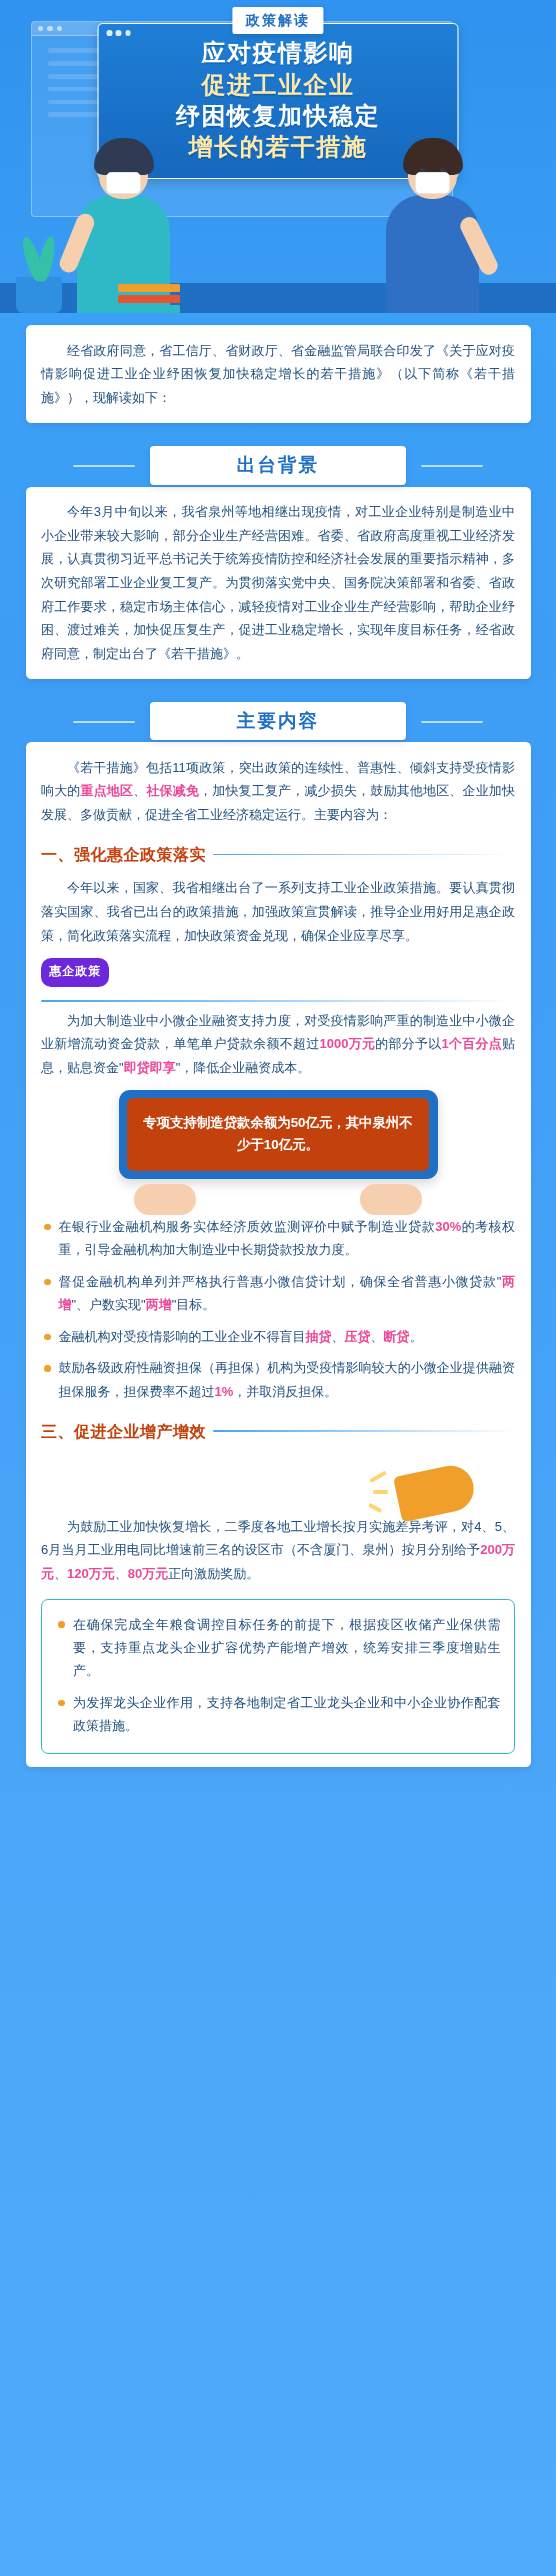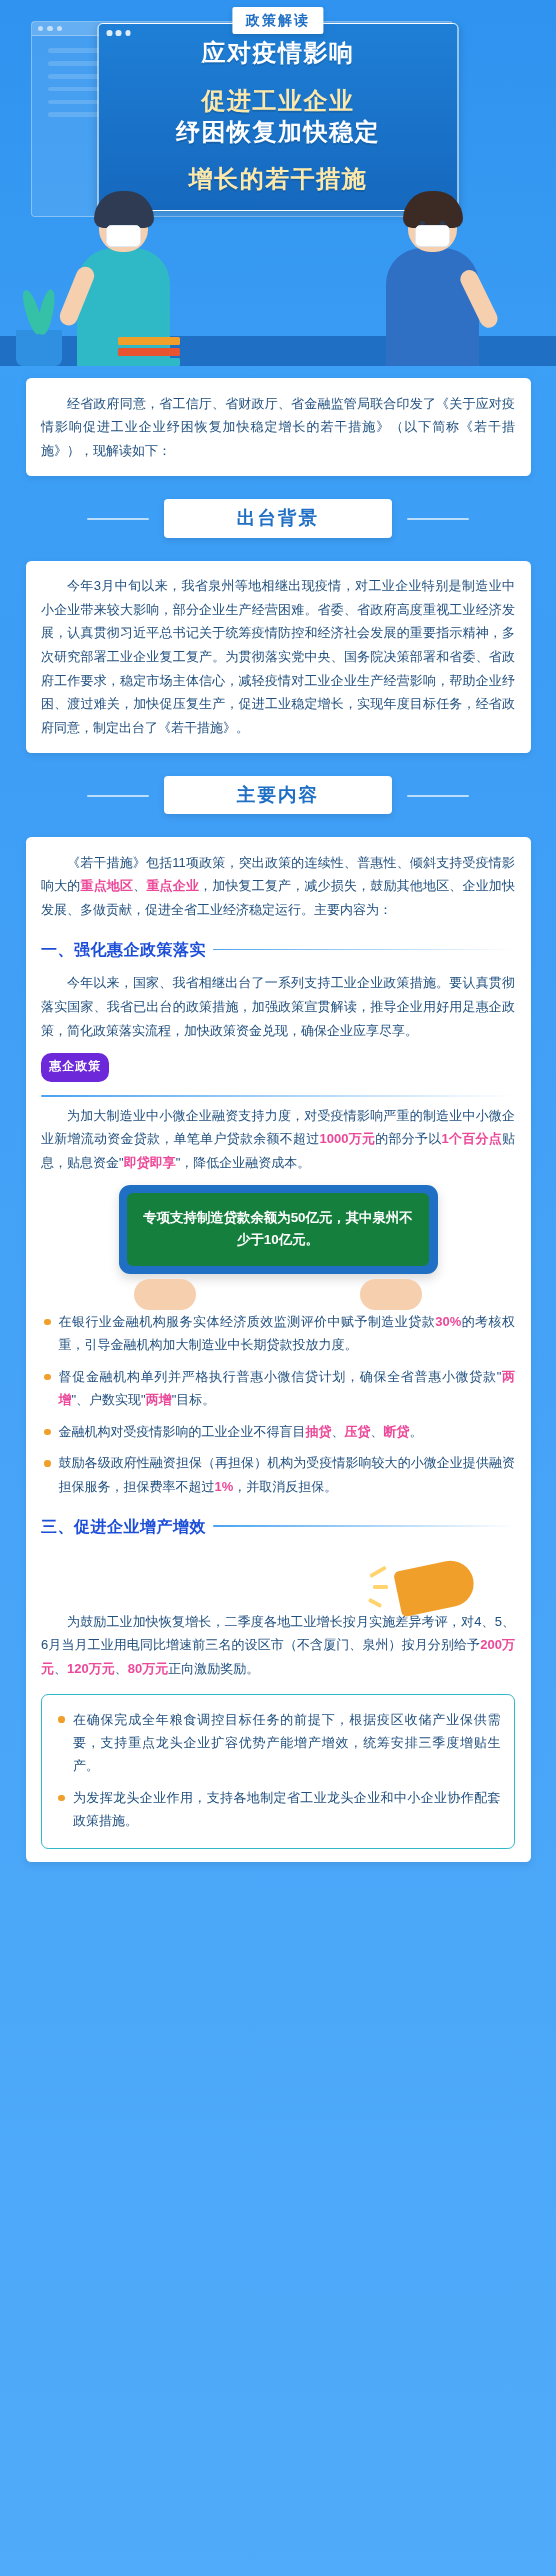--- a/index.html
+++ b/index.html
@@ -14,21 +14,21 @@
     min-height: 3268px;
     background: linear-gradient(180deg, #39a3f7 0%, #3d9df5 20%, #4aa6f8 55%, #55b0fb 100%);
     position: relative;
     padding-bottom: 20.6px;
     overflow: hidden;
   }
 
   
   .hero {
     position: relative;
-    height: 366px;
+    height: 313px;
     background: linear-gradient(180deg, #2f93ef 0%, #3a9cf3 100%);
     overflow: hidden;
   }
   .hero-bg-window {
     position: absolute;
     left: 31px; top: 20.6px;
     width: 422px; height: 196px;
     background: rgba(255,255,255,0.10);
     border: 1.5px solid rgba(255,255,255,0.35);
     border-radius: 4.1px;
@@ -83,21 +83,21 @@
   .title-card .dots i { width: 5.7px; height: 5.7px; border-radius: 50%; background: #ffffff; opacity: .85; display:block;}
   .title-card h1 {
     color: #ffffff;
     font-size: 24px;
     line-height: 1.30;
     font-weight: bold;
     letter-spacing: 1.5px;
     text-shadow: 0 1.5px 0 rgba(0,0,0,0.12);
   }
   .title-card h1 .ln { display: block; }
-  .title-card h1 .accent { color: #ffe9a8; margin-top: 16px; }
+  .title-card h1 .accent { color: #ffe9a8; }
 
   
   .person { position: absolute; bottom: 0; z-index: 7; }
   .p-left { left: 77px; }
   .p-right { right: 77px; }
   .head { width: 49px; height: 54px; background: #f6cfae; border-radius: 25px 25px 23px 23px; position: relative; margin: 0 auto; }
   .hair { position: absolute; left: -5.2px; top: -7.2px; width: 60px; height: 37px; background: #2e3b52; border-radius: 31px 31px 10.3px 10.3px; }
   .mask { position: absolute; left: 7.2px; top: 27px; width: 35px; height: 21.6px; background: #ffffff; border-radius: 5.2px; border: 1px solid #dfe7f0;}
   .eye { position: absolute; top: 23px; width: 4.6px; height: 4.6px; border-radius: 50%; background: #2e3b52; }
   .eye.l { left: 12.4px; } .eye.r { right: 12.4px; }
@@ -127,22 +127,22 @@
     font-size: 13px;
     line-height: 1.82;
     text-align: justify;
     box-shadow: 0 2.1px 7.2px rgba(0,0,0,0.08);
   }
   .panel p { margin-bottom: 5.2px; }
   .panel p:last-child { margin-bottom: 0; }
   .ind { text-indent: 2em; }
 
   .section-title {
-    margin: 23px auto 23px;
-    width: 228px;
+    margin: 23px auto 2px;
+    width: 256px;
     text-align: center;
     background: #ffffff;
     color: #1f6fc4;
     font-size: 18.5px;
     font-weight: bold;
     letter-spacing: 2.1px;
     padding: 6.2px 0 7.2px;
     border-radius: 4.1px;
     position: relative;
     box-shadow: 0 2.1px 6.2px rgba(0,0,0,0.1);
@@ -150,21 +150,21 @@
   .section-title:before, .section-title:after {
     content: ""; position: absolute; top: 50%; width: 62px; height: 2.1px;
     background: rgba(255,255,255,0.65); border-radius: 1px;
   }
   .section-title:before { left: -77px; }
   .section-title:after { right: -77px; }
 
   .sub-head {
     display: flex; align-items: center; gap: 7.2px;
     margin: 13.4px 0 7.2px;
-    color: #1d4ed8; font-size: 16px; font-weight: bold; letter-spacing: 0.5px;
+    color: #c2410c; font-size: 16px; font-weight: bold; letter-spacing: 0.5px;
   }
   .sub-head .rule { flex: 1; height: 1.5px; background: linear-gradient(90deg,#4aa3f0,rgba(74,163,240,0)); border-radius: 1px;}
 
   .hl-red { color: #ec4899; font-weight: bold; }
 
   .bullet-list { list-style: none; }
   .bullet-list li {
     position: relative; padding-left: 17.5px; margin-bottom: 8.2px;
     font-size: 13px; line-height: 1.8; color: #21507f; text-align: justify;
   }
@@ -174,21 +174,21 @@
   }
 
   
   .tablet-block { position: relative; padding: 5.2px 0 0; }
   .tablet {
     width: 319px; margin: 0 auto;
     background: #1f6fc4; border-radius: 11.3px; padding: 8.2px;
     box-shadow: 0 4.1px 10.3px rgba(0,0,0,0.15);
   }
   .tablet-inner {
-    background: #15803d; border-radius: 6.2px; padding: 13.4px 12.4px;
+    background: #c2410c; border-radius: 6.2px; padding: 13.4px 12.4px;
     color:#fff; text-align:center; font-size: 13.4px; line-height:1.7; font-weight:bold;
   }
   .hands { height: 36px; position: relative; }
   .hand { position:absolute; width: 62px; height: 31px; background:#f6cfae; border-radius: 15.5px; bottom: 0;}
   .hand.l { left: 93px; } .hand.r { right: 93px; }
 
   
   .two-col { display: flex; gap: 13px; align-items: flex-start; }
   .two-col .left { flex: 1; }
   .tag-col { width: 108px; display: flex; flex-direction: column; gap: 6.2px; padding-top: 2.1px; }
@@ -307,21 +307,21 @@
     <div class="section-title">出台背景</div>
     <div class="panel">
       <p class="ind">今年3月中旬以来，我省泉州等地相继出现疫情，对工业企业特别是制造业中小企业带来较大影响，部分企业生产经营困难。省委、省政府高度重视工业经济发展，认真贯彻习近平总书记关于统筹疫情防控和经济社会发展的重要指示精神，多次研究部署工业企业复工复产。为贯彻落实党中央、国务院决策部署和省委、省政府工作要求，稳定市场主体信心，减轻疫情对工业企业生产经营影响，帮助企业纾困、渡过难关，加快促压复生产，促进工业稳定增长，实现年度目标任务，经省政府同意，制定出台了《若干措施》。</p>
     </div>
   </div>
 
   <div class="wrap">
     <div class="section-title">主要内容</div>
 
     <div class="panel">
-      <p class="ind">《若干措施》包括11项政策，突出政策的连续性、普惠性、倾斜支持受疫情影响大的<span class="hl-red">重点地区</span>、<span class="hl-red">重点企业</span>，加快复工复产，减少损失，鼓励其他地区、企业加快发展、多做贡献，促进全省工业经济稳定运行。主要内容为：</p>
+      <p class="ind">《若干措施》包括11项政策，突出政策的连续性、普惠性、倾斜支持受疫情影响大的<span class="hl-red">重点地区</span>、<span class="hl-red">社保减免</span>，加快复工复产，减少损失，鼓励其他地区、企业加快发展、多做贡献，促进全省工业经济稳定运行。主要内容为：</p>
 
       <div class="sub-head">
         <span>一、强化惠企政策落实</span>
         <span class="rule"></span>
       </div>
       <div class="two-col">
         <div class="left">
           <p class="ind">今年以来，国家、我省相继出台了一系列支持工业企业政策措施。要认真贯彻落实国家、我省已出台的政策措施，加强政策宣贯解读，推导企业用好用足惠企政策，简化政策落实流程，加快政策资金兑现，确保企业应享尽享。</p>
           <span class="badge-ellipse">惠企政策</span>
         </div>

